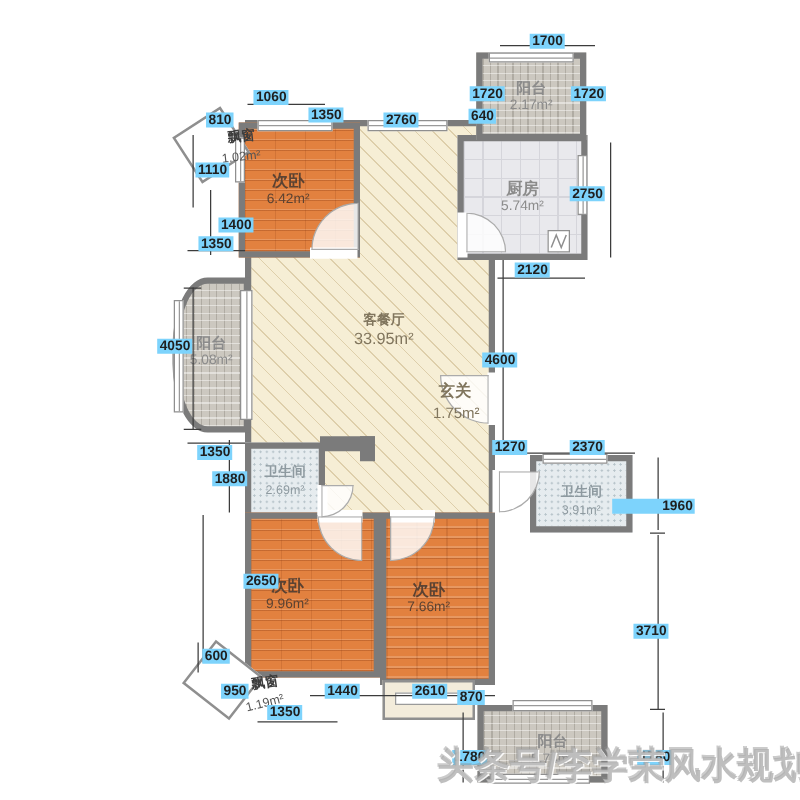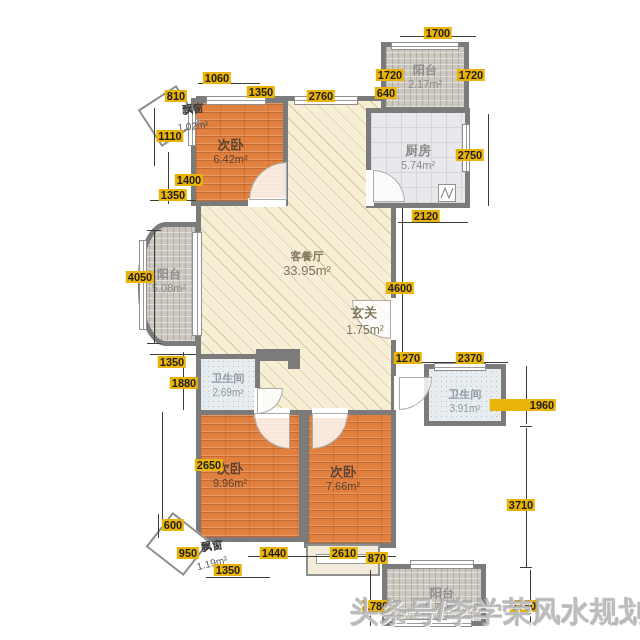--- a/index.html
+++ b/index.html
@@ -33,21 +33,21 @@
   .wall{position:absolute;background:#7b7b7b;z-index:10;}
   .gap{position:absolute;background:#ffffff;z-index:11;}
   .win{position:absolute;background:#ffffff;border:1px solid #8f8f8f;z-index:14;box-sizing:border-box;}
   .win-h{background-image:linear-gradient(#9a9a9a,#9a9a9a);background-size:100% 1px;background-position:center;background-repeat:no-repeat;}
   .win-v{background-image:linear-gradient(#9a9a9a,#9a9a9a);background-size:1px 100%;background-position:center;background-repeat:no-repeat;}
   .bay{position:absolute;background:#ffffff;border:2px solid #8f8f8f;z-index:13;box-sizing:border-box;}
   .arc{position:absolute;background:rgba(255,255,255,.82);border:1px solid #ababab;z-index:12;box-sizing:border-box;}
 
   .ln{position:absolute;background:#3c3c3c;z-index:16;}
   .dim{position:absolute;transform:translate(-50%,-50%);font-size:11px;font-weight:bold;color:#1f1f1f;
-    background:#eab308;padding:0 2px;white-space:nowrap;z-index:30;line-height:12px;}
+    background:#7dd3fc;padding:0 2px;white-space:nowrap;z-index:30;line-height:12px;}
 
   .freelbl{position:absolute;transform:translate(-50%,-50%);white-space:nowrap;z-index:22;}
   .winbox{position:absolute;background:#f3ecdb;border:2px solid #8f8f8f;z-index:9;box-sizing:border-box;}
   .winbox .inner{position:absolute;left:8px;right:8px;top:8px;height:8px;background:#fff;border:1px solid #9a9a9a;}
 
   #compass{position:absolute;left:497px;top:268px;transform:translate(-50%,-50%);text-align:center;
     font-family:"DejaVu Serif","Liberation Serif",serif;color:#111;font-weight:bold;z-index:25;}
   #compass .c1{font-size:23px;letter-spacing:8px;display:block;}
   #compass .c2{font-size:19px;display:block;margin-top:8px;}
 

